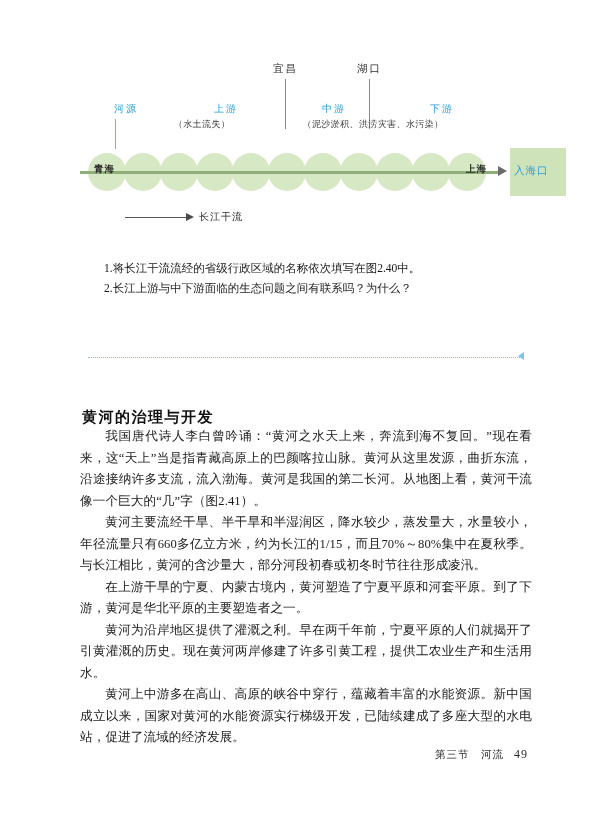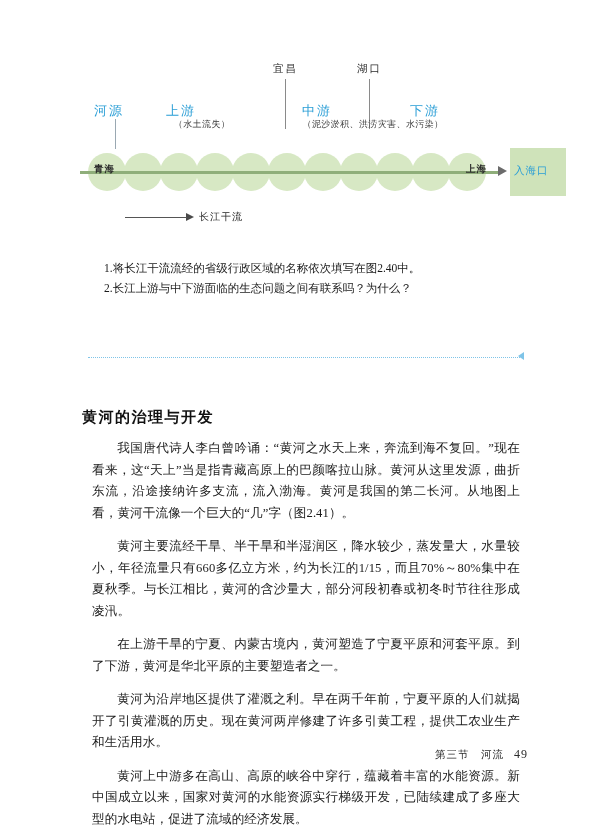--- a/index.html
+++ b/index.html
@@ -44,25 +44,25 @@
     font-family: "Liberation Serif", "DejaVu Serif", serif;
   }
   .city-tick {
     position: absolute;
     width: 1px;
     background: #8a8a8a;
   }
 
   .seg-label {
     position: absolute;
-    font-size: 13px;
+    font-size: 10px;
     color: #2a9ed6;
     letter-spacing: 2px;
     white-space: nowrap;
-    text-align: left;
+    text-align: right;
   }
   .seg-sub {
     position: absolute;
     font-size: 9px;
     color: #3a3a3a;
     white-space: nowrap;
     text-align: center;
     letter-spacing: 0.4px;
   }
   .seg-tick {
@@ -227,21 +227,21 @@
     left: 80px;
     top: 426px;
     width: 452px;
     font-size: 12.6px;
     line-height: 21.5px;
     text-align: justify;
     color: #1a1a1a;
     letter-spacing: 0.1px;
   }
   .body-copy p {
-    margin: 12px;
+    margin: 0;
     text-indent: 2em;
   }
 
   
   .footer {
     position: absolute;
     left: 0;
     top: 747px;
     width: 600px;
     text-align: right;

